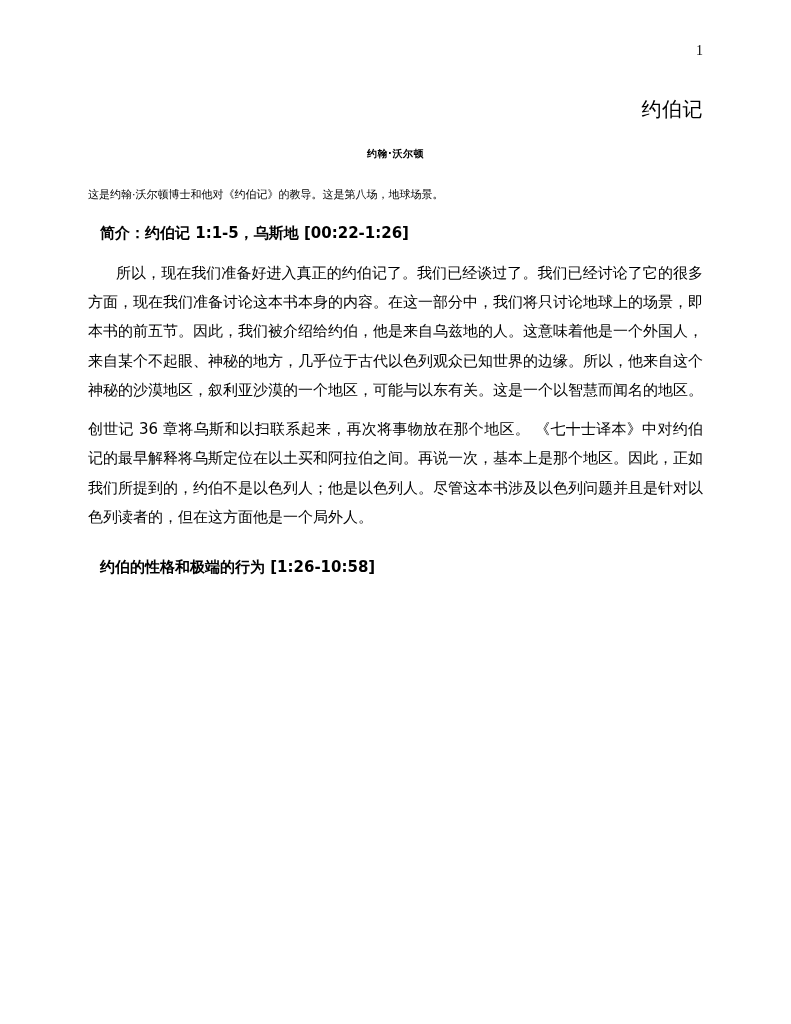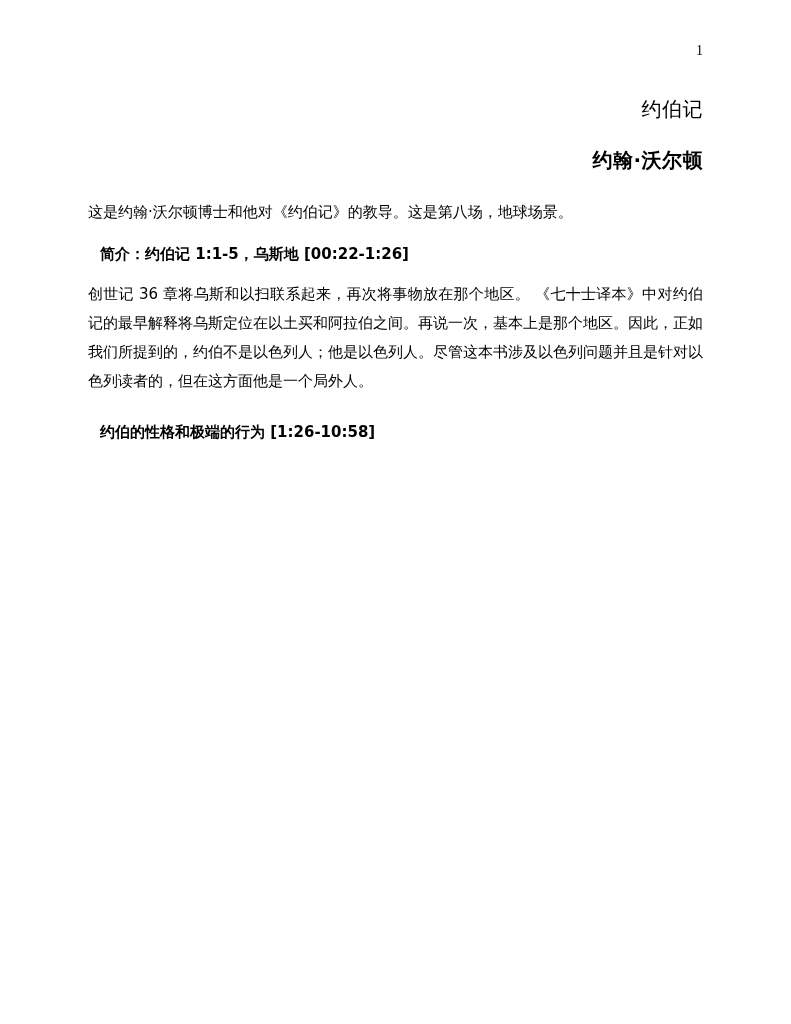--- a/index.html
+++ b/index.html
@@ -43,37 +43,37 @@
   }
   .subtitle {
     text-align: center;
     font-weight: bold;
     font-size: 16px;
     font-family: "DejaVu Sans", "Liberation Sans", sans-serif;
     margin: 0 0 26px 0;
     letter-spacing: 0.5px;
   }
   .author {
-    text-align: right;
+    text-align: center;
     font-weight: bold;
-    font-size: 20px;
+    font-size: 10px;
     font-family: "DejaVu Sans", "Liberation Sans", sans-serif;
     margin: 0 0 24px 0;
     letter-spacing: 0.5px;
   }
   p.para {
     font-size: 15px;
     font-family: "DejaVu Sans", "Liberation Sans", sans-serif;
     line-height: 1.95;
     margin: 0 0 10px 0;
     text-align: justify;
     text-justify: inter-ideograph;
   }
   p.lead {
-    font-size: 15px;
+    font-size: 11px;
     font-family: "DejaVu Sans", "Liberation Sans", sans-serif;
     line-height: 1.9;
     margin: 0 0 14px 0;
   }
   h2.heading {
     font-size: 15px;
     font-family: "DejaVu Sans", "Liberation Sans", sans-serif;
     font-weight: bold;
     margin: 0 0 12px 12px;
     line-height: 1.8;
@@ -96,20 +96,21 @@
 
     <div class="title">约伯记</div>
 
 
     <div class="author">约翰·沃尔顿</div>
 
     <p class="lead">这是约翰·沃尔顿博士和他对《约伯记》的教导。这是第八场，地球场景。</p>
 
     <h2 class="heading">简介：约伯记 1:1-5，乌斯地 [00:22-1:26]</h2>
 
+    <p class="para indent">所以，现在我们准备好进入真正的约伯记了。我们已经谈过了。我们已经讨论了它的很多方面，现在我们准备讨论这本书本身的内容。在这一部分中，我们将只讨论地球上的场景，即本书的前五节。因此，我们被介绍给约伯，他是来自乌兹地的人。这意味着他是一个外国人，来自某个不起眼、神秘的地方，几乎位于古代以色列观众已知世界的边缘。所以，他来自这个神秘的沙漠地区，叙利亚沙漠的一个地区，可能与以东有关。这是一个以智慧而闻名的地区。</p>
 
 
     <p class="para">创世记 36 章将乌斯和以扫联系起来，再次将事物放在那个地区。 《七十士译本》中对约伯记的最早解释将乌斯定位在以土买和阿拉伯之间。再说一次，基本上是那个地区。因此，正如我们所提到的，约伯不是以色列人；他是以色列人。尽管这本书涉及以色列问题并且是针对以色列读者的，但在这方面他是一个局外人。</p>
 
     <h2 class="heading spaced">约伯的性格和极端的行为 [1:26-10:58]</h2>
 
   </div>
 </div>
 
 </body></html>

